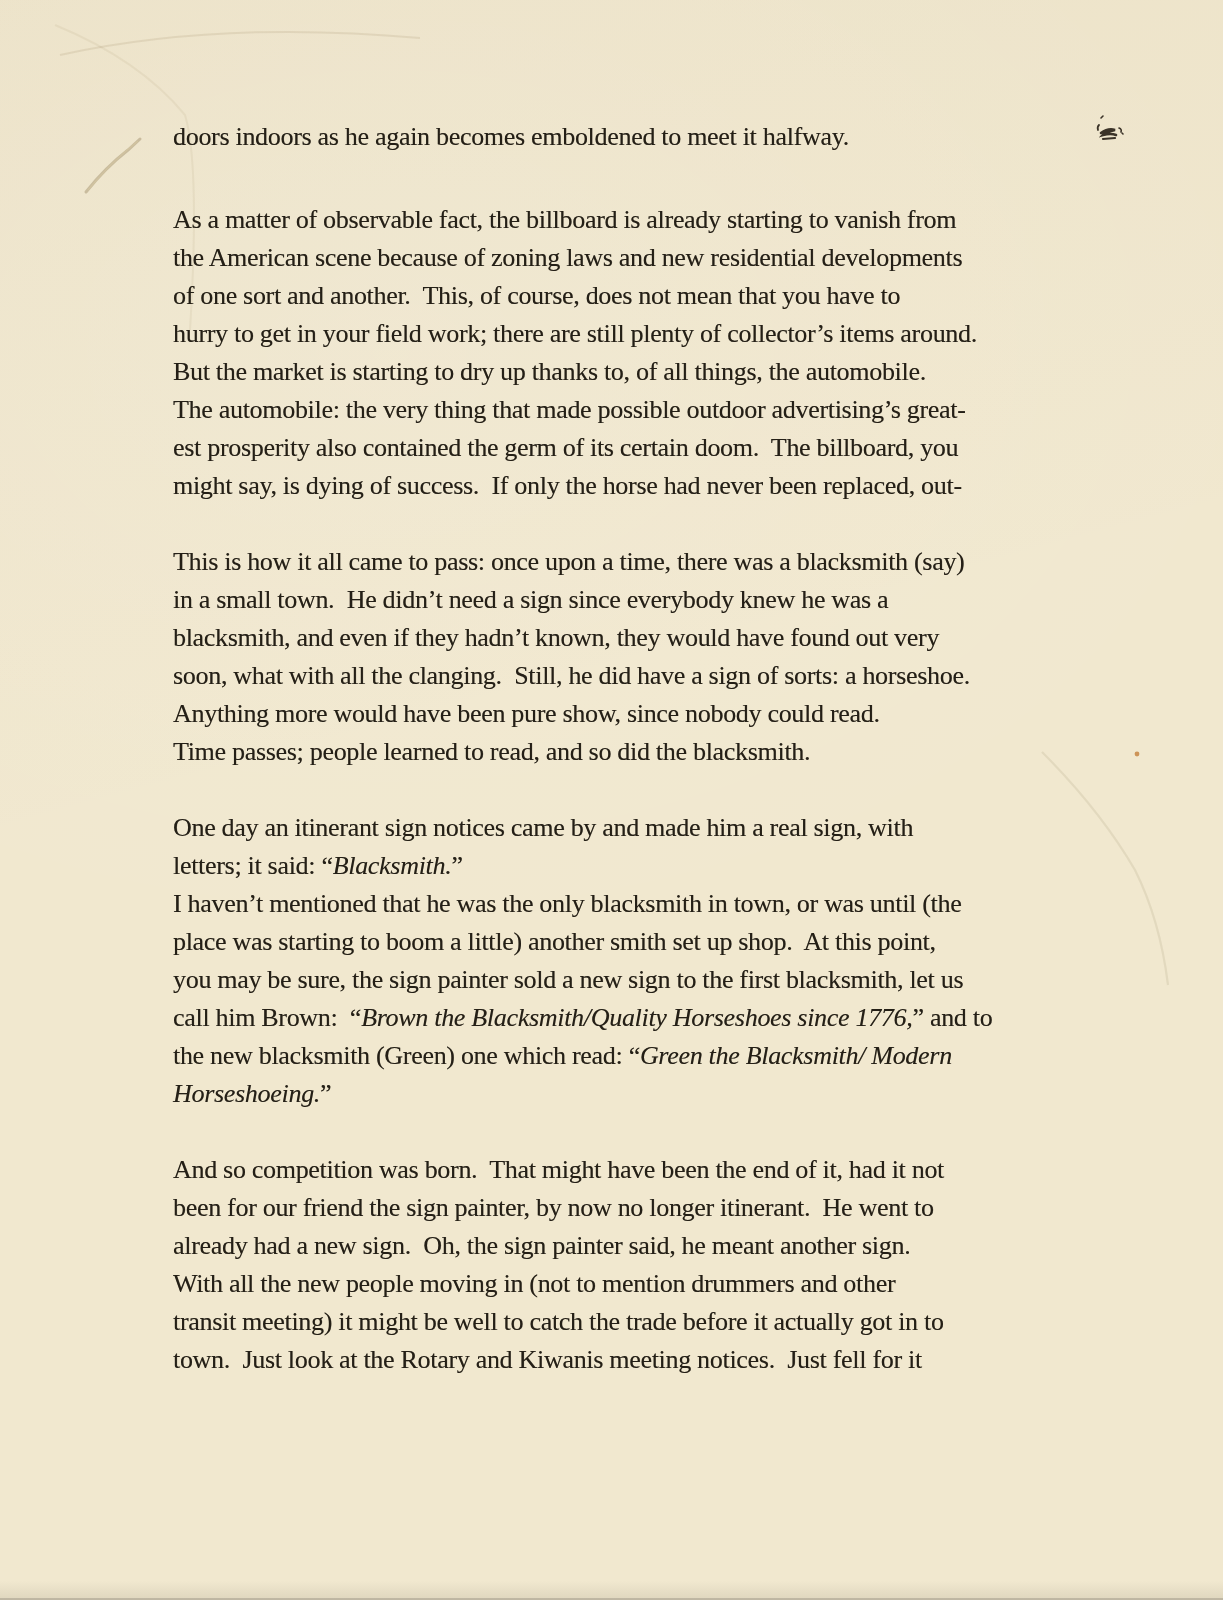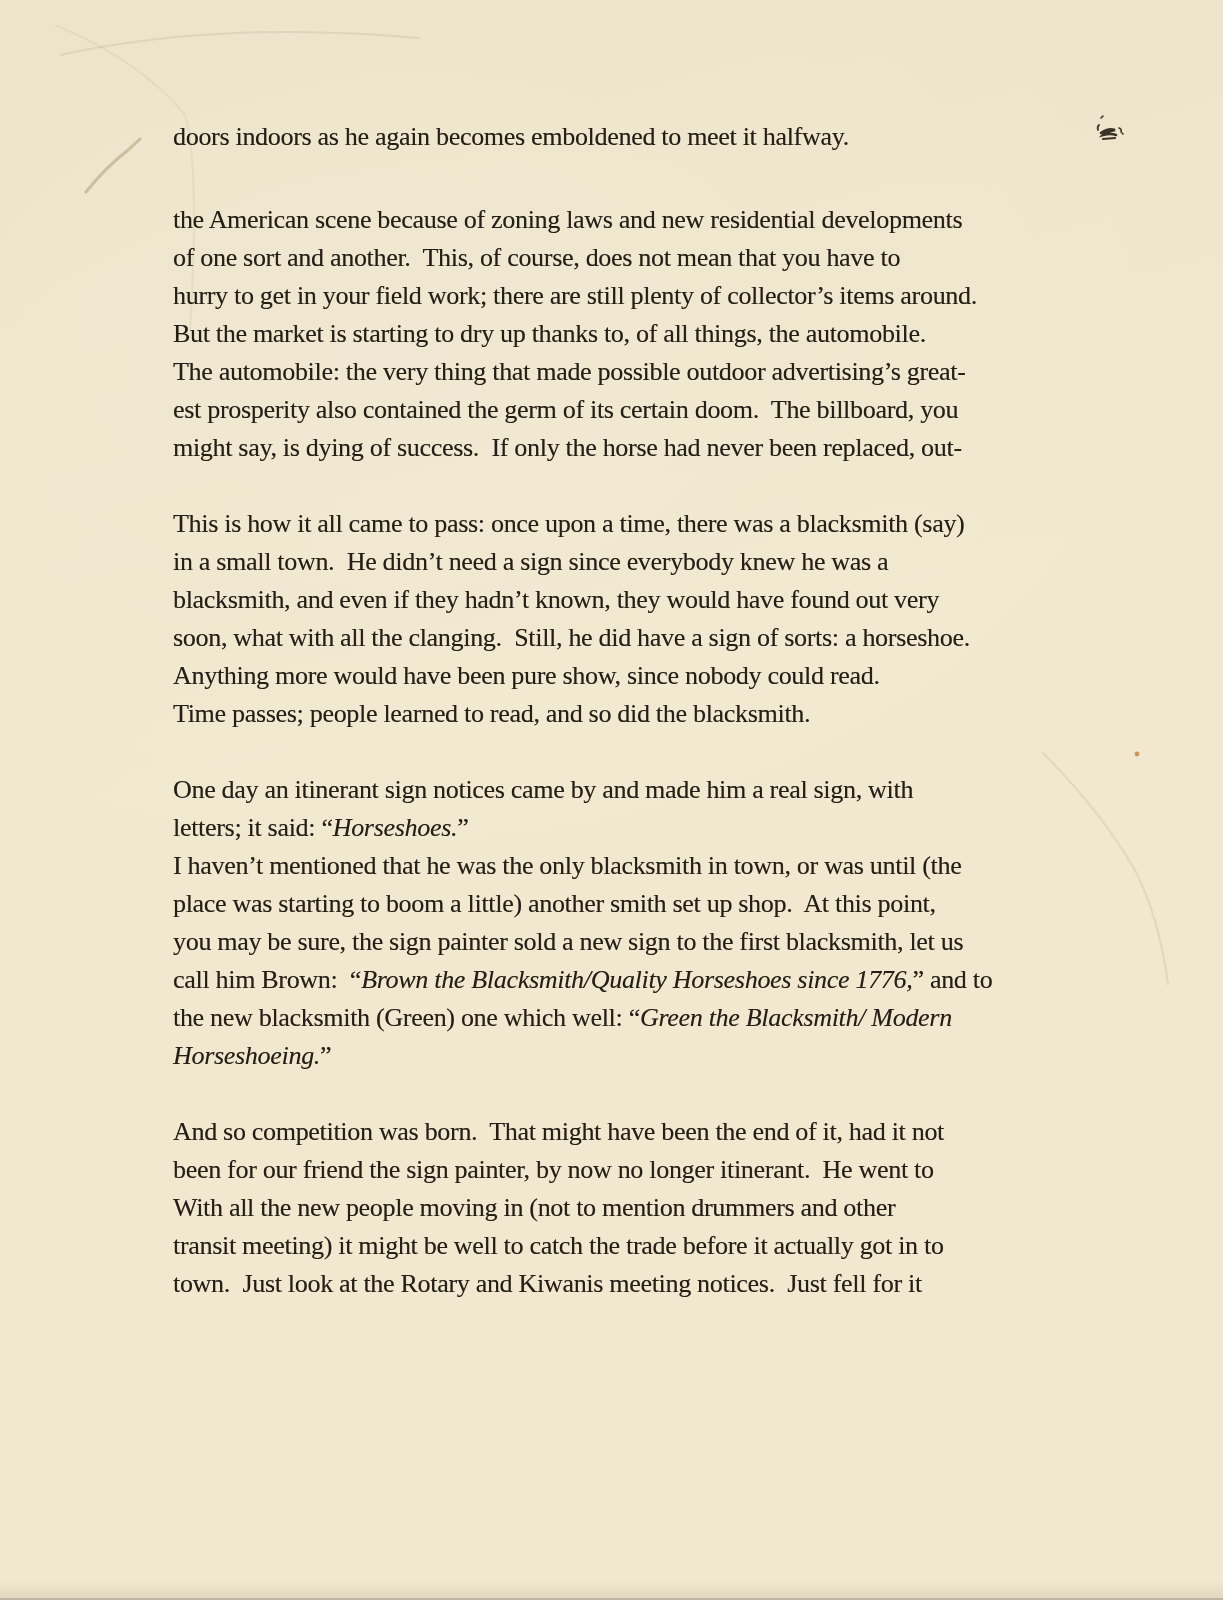--- a/index.html
+++ b/index.html
@@ -77,48 +77,50 @@
       <path d="M1119,128 q3,1 2,4" stroke-width="1.6"></path>
       <path d="M1122,133 l1,1" stroke-width="1.6"></path>
     </g>
   </svg>
 
   <div class="text-block" id="text-block">
       <div class="paragraph gap-lg">
         <div class="line"><span class="seg">doors indoors as he again becomes emboldened to meet it halfway.</span></div>
       </div>
       <div class="paragraph">
+        <div class="line"><span class="seg">As a matter of observable fact, the billboard is already starting to vanish from</span></div>
         <div class="line"><span class="seg">the American scene because of zoning laws and new residential developments</span></div>
         <div class="line"><span class="seg">of one sort and another.  This, of course, does not mean that you have to</span></div>
         <div class="line"><span class="seg">hurry to get in your field work; there are still plenty of collector’s items around.</span></div>
         <div class="line"><span class="seg">But the market is starting to dry up thanks to, of all things, the automobile.</span></div>
         <div class="line"><span class="seg">The automobile: the very thing that made possible outdoor advertising’s great-</span></div>
         <div class="line"><span class="seg">est prosperity also contained the germ of its certain doom.  The billboard, you</span></div>
         <div class="line"><span class="seg">might say, is dying of success.  If only the horse had never been replaced, out-</span></div>
       </div>
       <div class="paragraph">
         <div class="line"><span class="seg">This is how it all came to pass: once upon a time, there was a blacksmith (say)</span></div>
         <div class="line"><span class="seg">in a small town.  He didn’t need a sign since everybody knew he was a</span></div>
         <div class="line"><span class="seg">blacksmith, and even if they hadn’t known, they would have found out very</span></div>
         <div class="line"><span class="seg">soon, what with all the clanging.  Still, he did have a sign of sorts: a horseshoe.</span></div>
         <div class="line"><span class="seg">Anything more would have been pure show, since nobody could read.</span></div>
         <div class="line"><span class="seg">Time passes; people learned to read, and so did the blacksmith.</span></div>
       </div>
       <div class="paragraph">
         <div class="line"><span class="seg">One day an itinerant sign notices came by and made him a real sign, with</span></div>
-        <div class="line"><span class="seg">letters; it said: “</span><span class="seg italic">Horseshoes.</span><span class="seg">”</span></div>
+        <div class="line"><span class="seg">letters; it said: “</span><span class="seg italic">Blacksmith.</span><span class="seg">”</span></div>
         <div class="line"><span class="seg">I haven’t mentioned that he was the only blacksmith in town, or was until (the</span></div>
         <div class="line"><span class="seg">place was starting to boom a little) another smith set up shop.  At this point,</span></div>
         <div class="line"><span class="seg">you may be sure, the sign painter sold a new sign to the first blacksmith, let us</span></div>
         <div class="line"><span class="seg">call him Brown:  “</span><span class="seg italic">Brown the Blacksmith/Quality Horseshoes since 1776,</span><span class="seg">” and to</span></div>
-        <div class="line"><span class="seg">the new blacksmith (Green) one which well: “</span><span class="seg italic">Green the Blacksmith/ Modern</span></div>
+        <div class="line"><span class="seg">the new blacksmith (Green) one which read: “</span><span class="seg italic">Green the Blacksmith/ Modern</span></div>
         <div class="line"><span class="seg italic">Horseshoeing.</span><span class="seg">”</span></div>
       </div>
       <div class="paragraph">
         <div class="line"><span class="seg">And so competition was born.  That might have been the end of it, had it not</span></div>
         <div class="line"><span class="seg">been for our friend the sign painter, by now no longer itinerant.  He went to</span></div>
+        <div class="line"><span class="seg">already had a new sign.  Oh, the sign painter said, he meant another sign.</span></div>
         <div class="line"><span class="seg">With all the new people moving in (not to mention drummers and other</span></div>
         <div class="line"><span class="seg">transit meeting) it might be well to catch the trade before it actually got in to</span></div>
         <div class="line"><span class="seg">town.  Just look at the Rotary and Kiwanis meeting notices.  Just fell for it</span></div>
       </div>
     </div>
 
 </div>
 
 </body></html>

